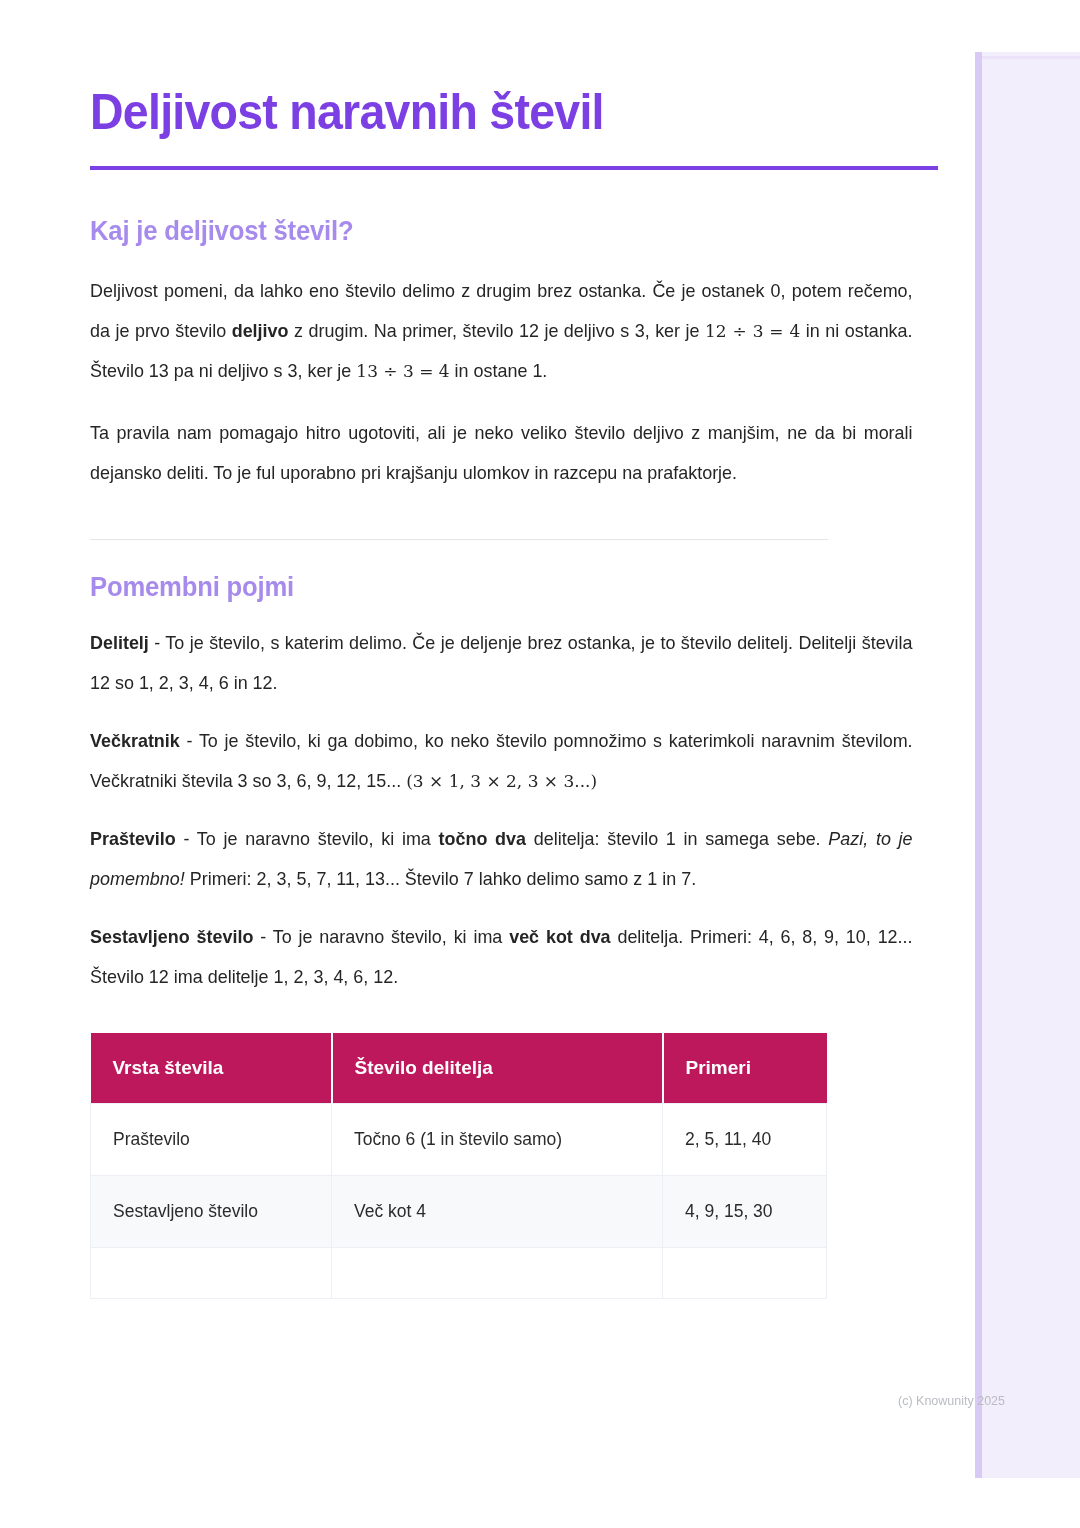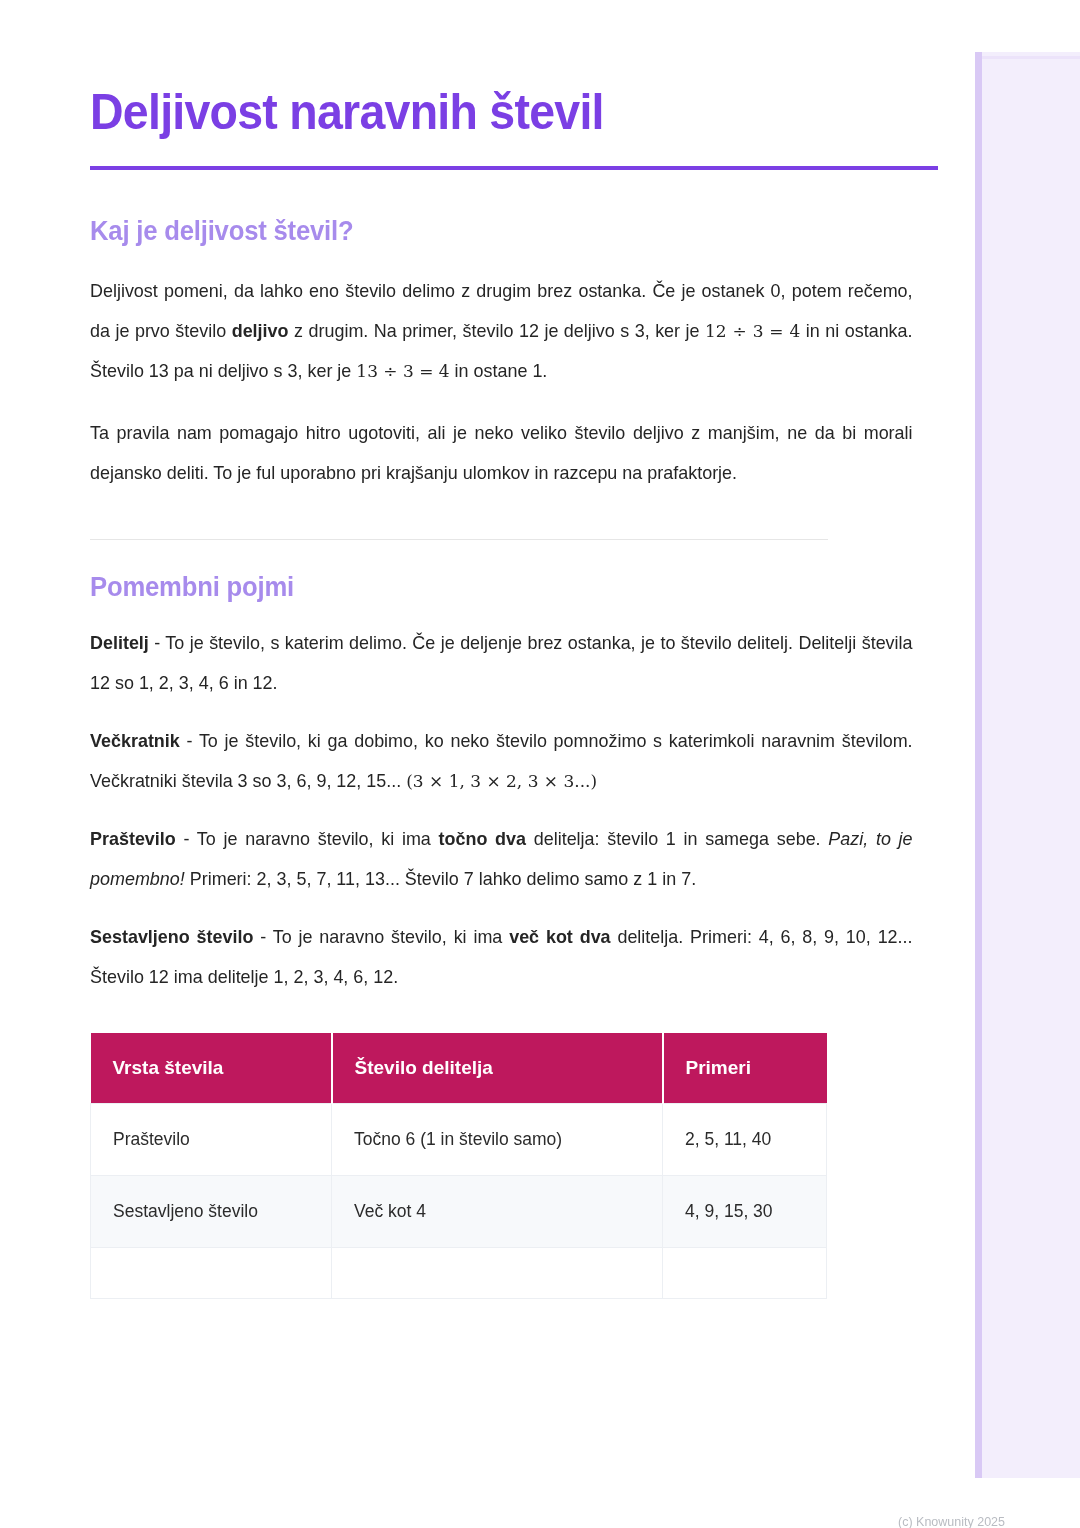--- a/index.html
+++ b/index.html
@@ -174,21 +174,21 @@
     border: 1px solid #eceff3;
     box-sizing: border-box;
   }
   #info-table tbody tr.odd  td { background: #ffffff; }
   #info-table tbody tr.even td { background: #f7f9fb; }
 
   
   #watermark {
     position: absolute;
     left: 898px;
-    top: 1515px;
+    top: 1394px;
     font-size: 12.5px;
     color: #b9bcc2;
     font-family: "Liberation Sans", sans-serif;
     white-space: nowrap;
   }
 </style>
 </head>
 <body>
 
 <div id="page">

